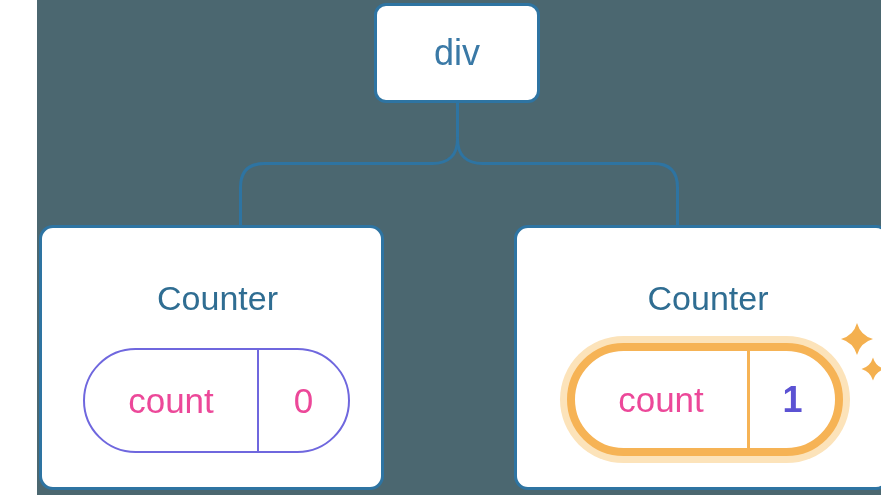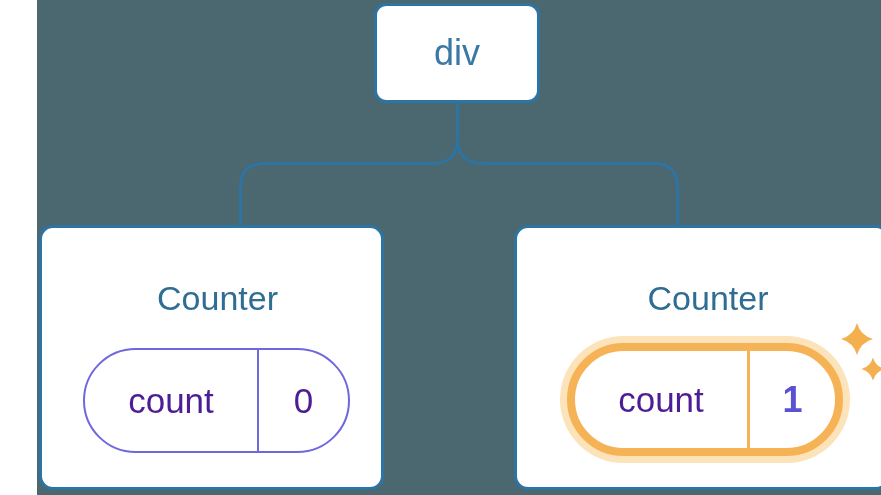--- a/index.html
+++ b/index.html
@@ -81,21 +81,21 @@
     border: 8px solid #f6b355;
     border-radius: 62px;
     box-shadow: 0 0 0 7px #fce3ba;
   }
 
   .pill-seg {
     display: flex;
     align-items: center;
     justify-content: center;
     font-size: 35px;
-    color: #4c1d95;
+    color: #ec4899;
   }
   .pill-seg-key { width: 172px; flex: none; }
   .pill-seg-val { flex: 1; }
 
   .pill-divider { width: 2px; flex: none; background: #6f67de; }
   .pill-highlight .pill-divider { width: 3px; background: #f6b355; }
 
   .pill-highlight .pill-seg-val {
     font-weight: 700;
     font-size: 36px;

